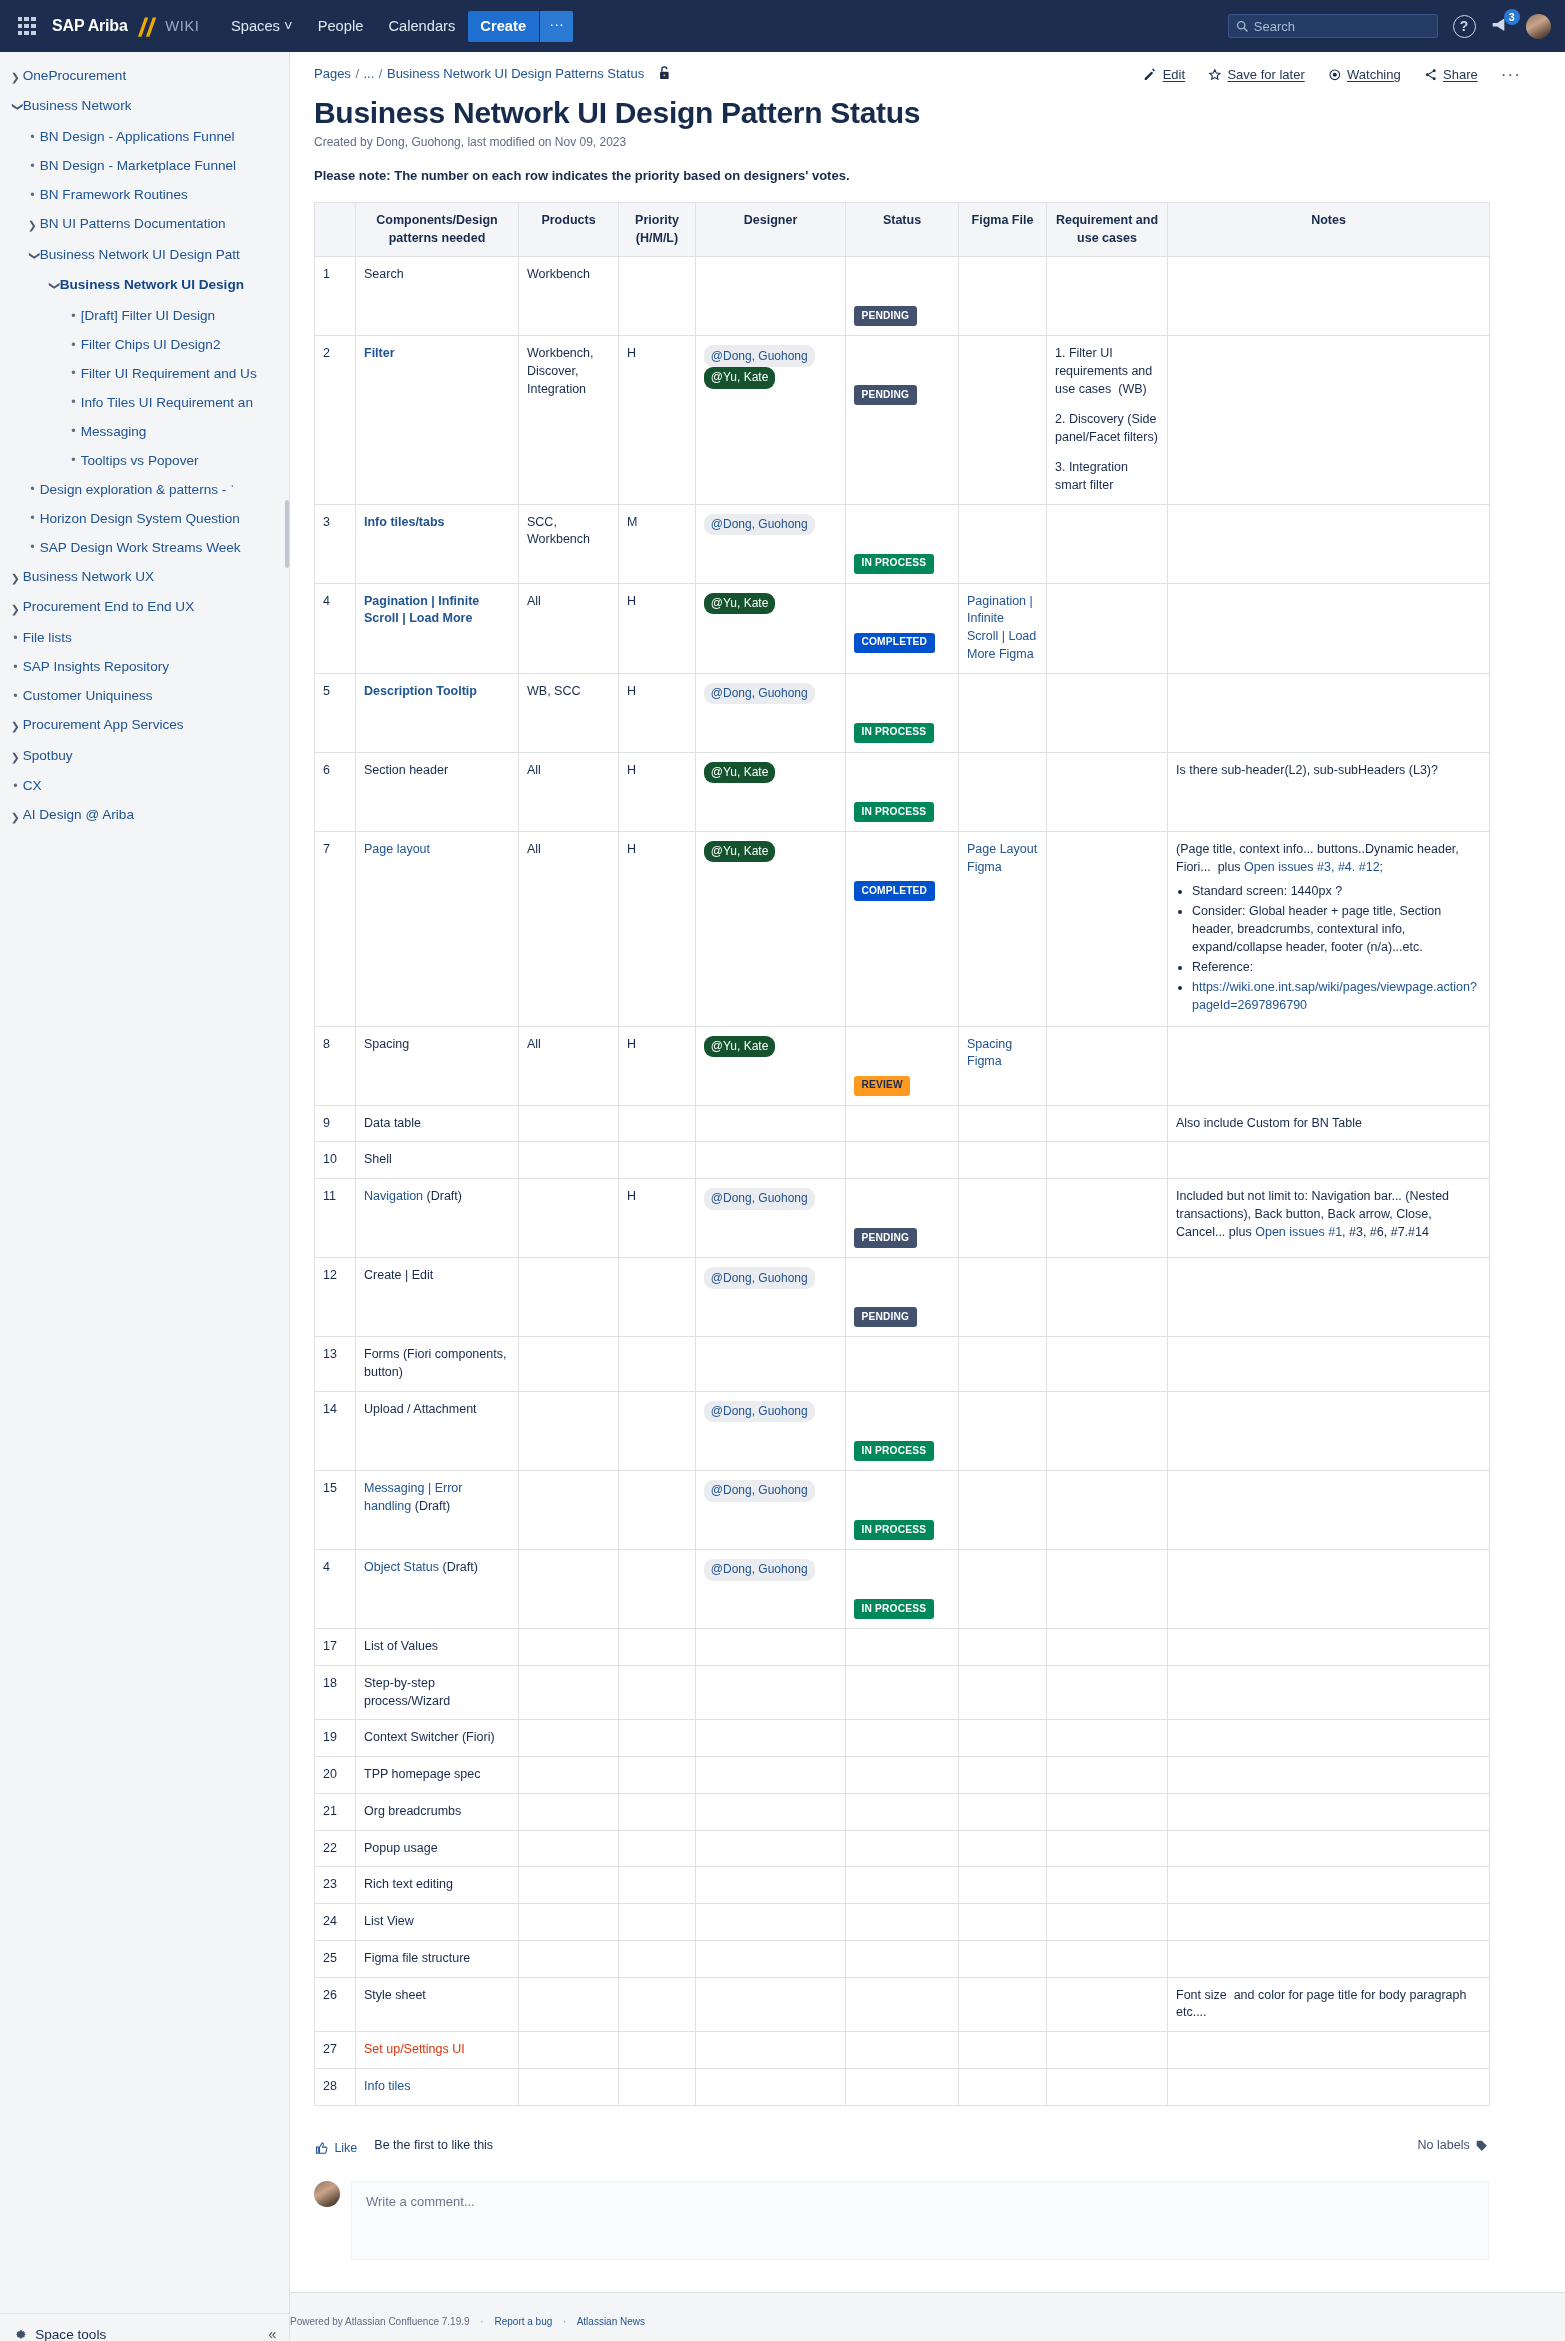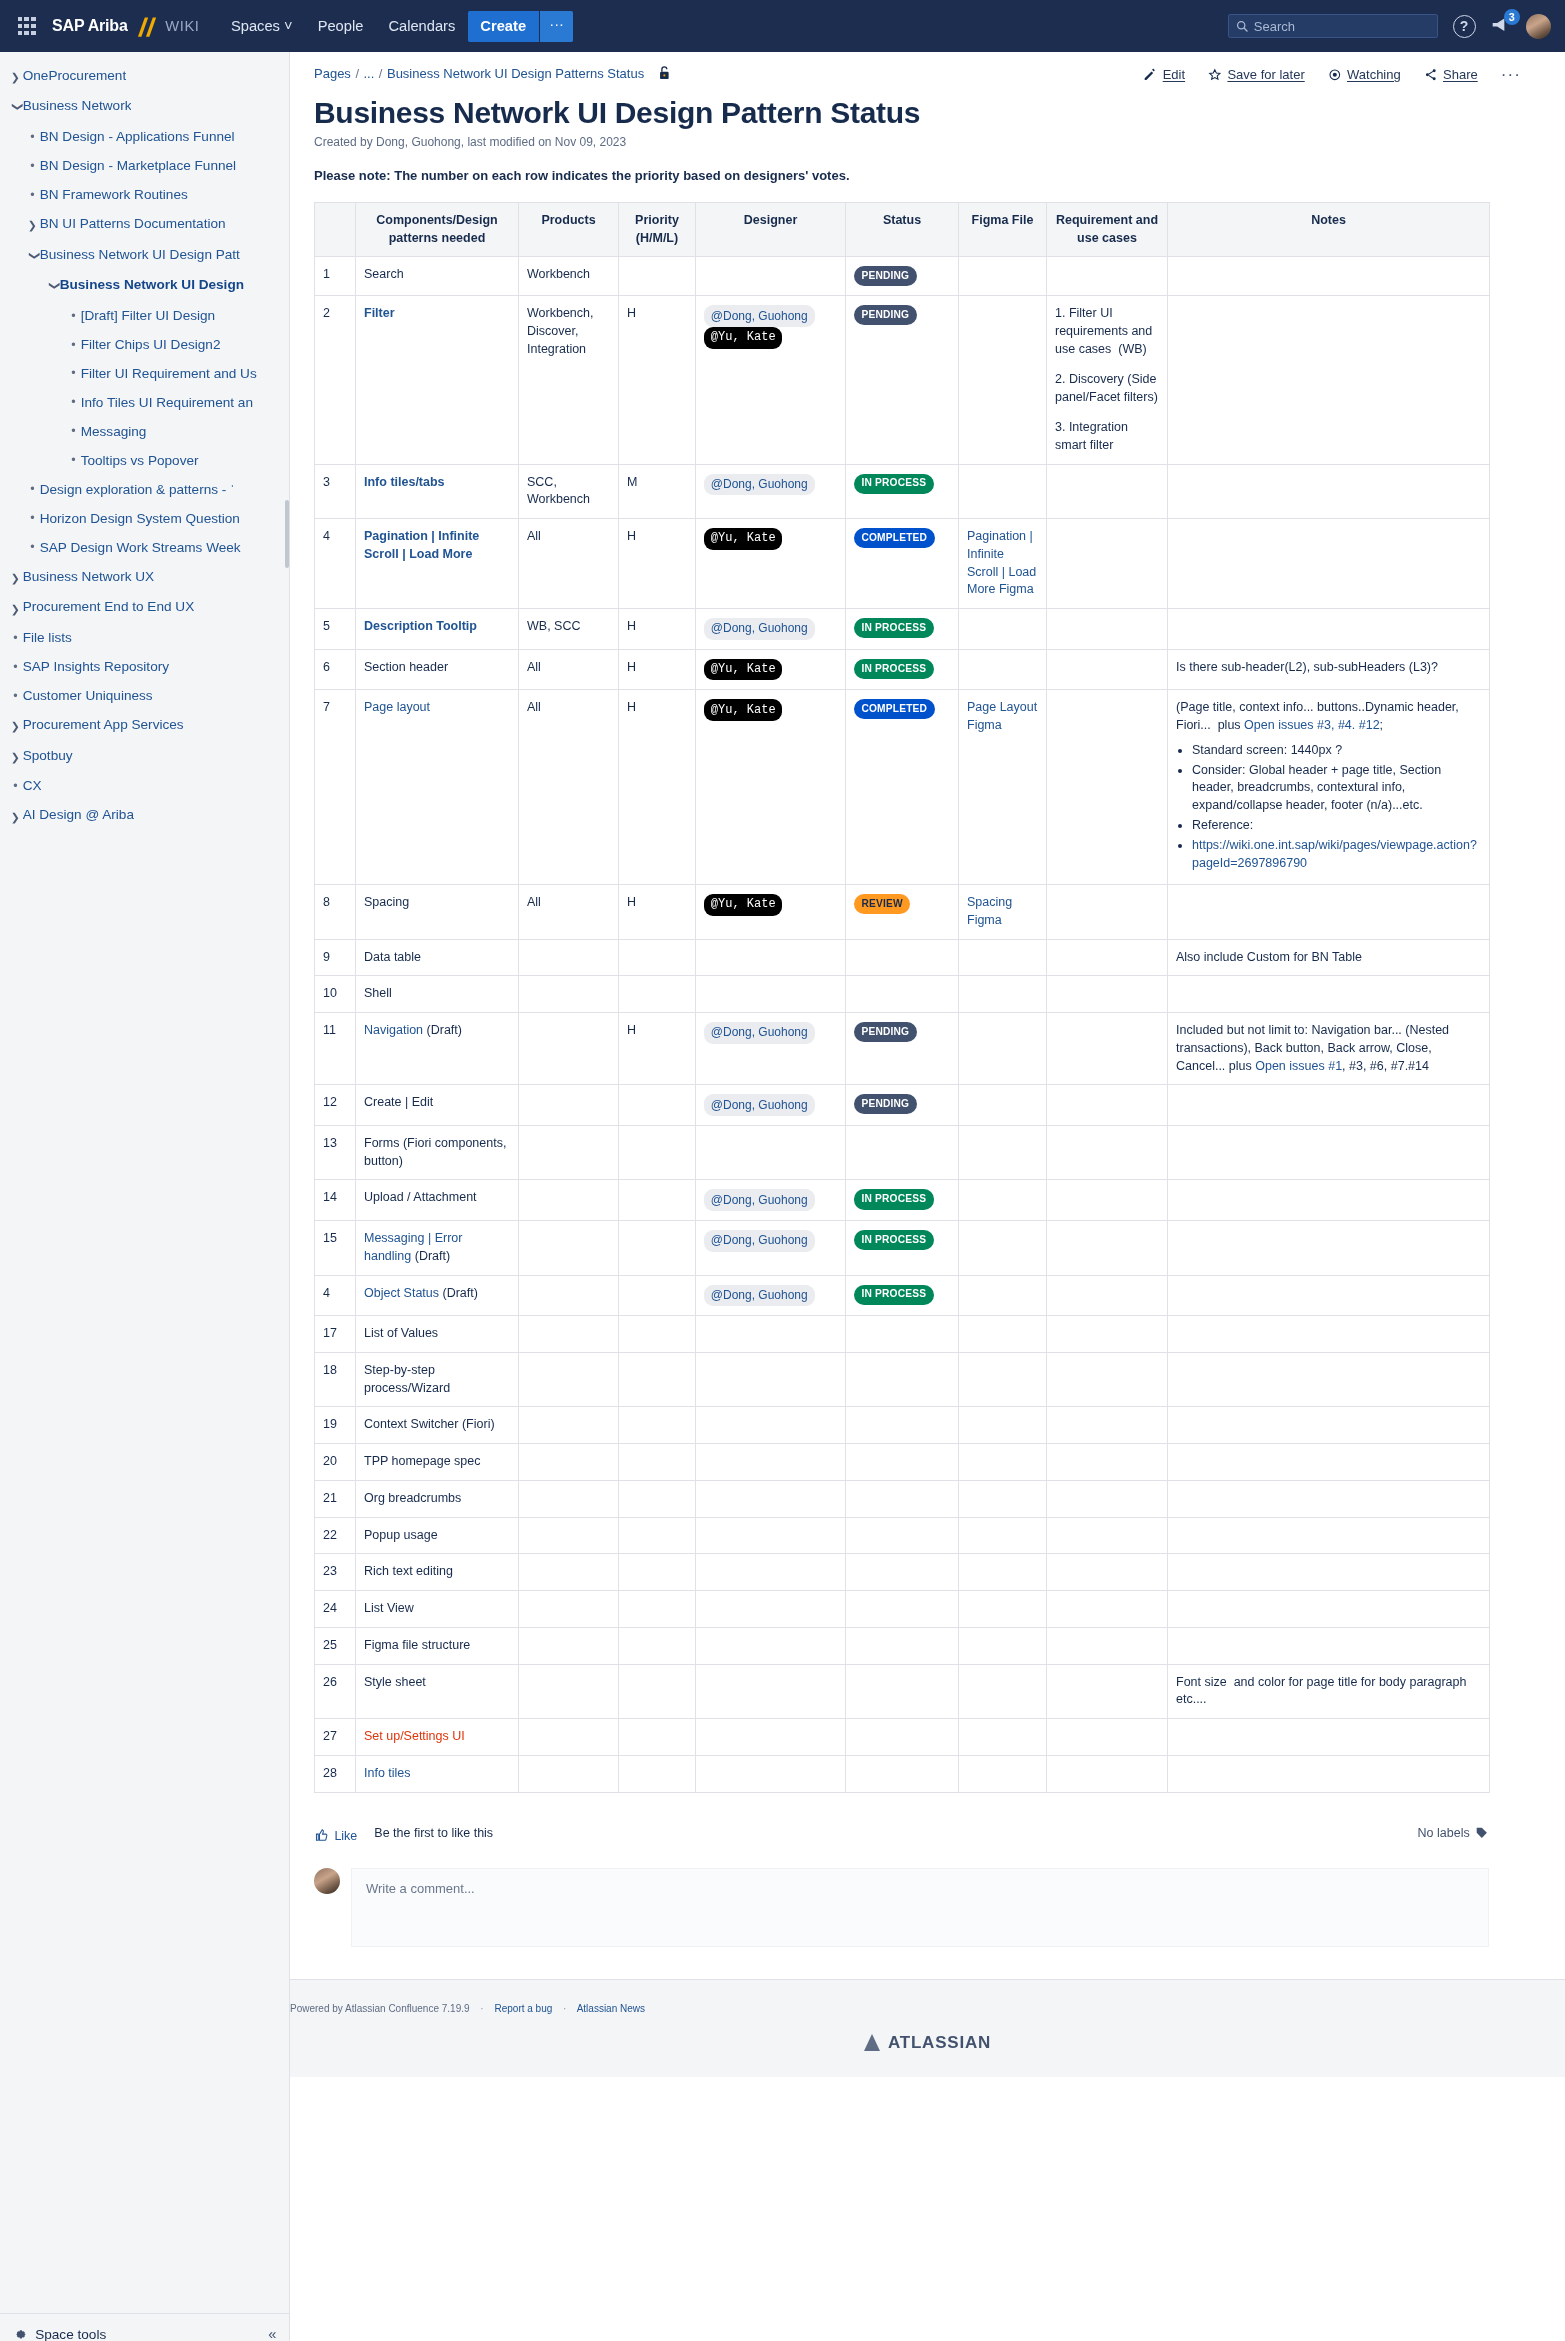--- a/index.html
+++ b/index.html
@@ -84,22 +84,22 @@
   .c-sta  { width:113px; }
   .c-fig  { width:88px; }
   .c-req  { width:121px; }
   .c-not  { width:322px; }
   td.idxcell { color:#172B4D; }
   a.link { color:#205493; text-decoration:none; cursor:pointer; }
   a.link.bold { font-weight:bold; }
   a.link.red { color:#de350b; }
   .mention { display:inline-block; padding:2.3px 6.8px; border-radius:9px; font-size:12px; white-space:nowrap; cursor:pointer;}
   .mention.grey { background:#ebecf0; color:#205493; }
-  .mention.blue { background:#000000; color:#ffffff;font-family:Liberation Mono, monospace; }
-  .badge { display:inline-block; padding:2.8px 7.4px; border-radius:10px; font-size:10.2px; font-weight:bold; letter-spacing:0.2px; color:#fff; white-space:nowrap;}
+  .mention.blue { background:#14532d; color:#ffffff; }
+  .badge { display:inline-block; padding:2.8px 7.4px; border-radius:3px; font-size:10.2px; font-weight:bold; letter-spacing:0.2px; color:#fff; white-space:nowrap;margin-top:40px;}
   .badge.pending { background:#42526E; }
   .badge.inprocess { background:#00875A; }
   .badge.completed { background:#0052CC; }
   .badge.review { background:#FF991F; color:#172B4D;}
   ul.notes { margin: 6.8px 0 0 0; padding-left: 16px; }
   ul.notes li { margin-bottom: 2.3px; }
   .nowrapline { white-space: nowrap; overflow: hidden; }
 
   
   .likebar { display:flex; align-items:center; margin-top:29.5px; width: 1175px;}

